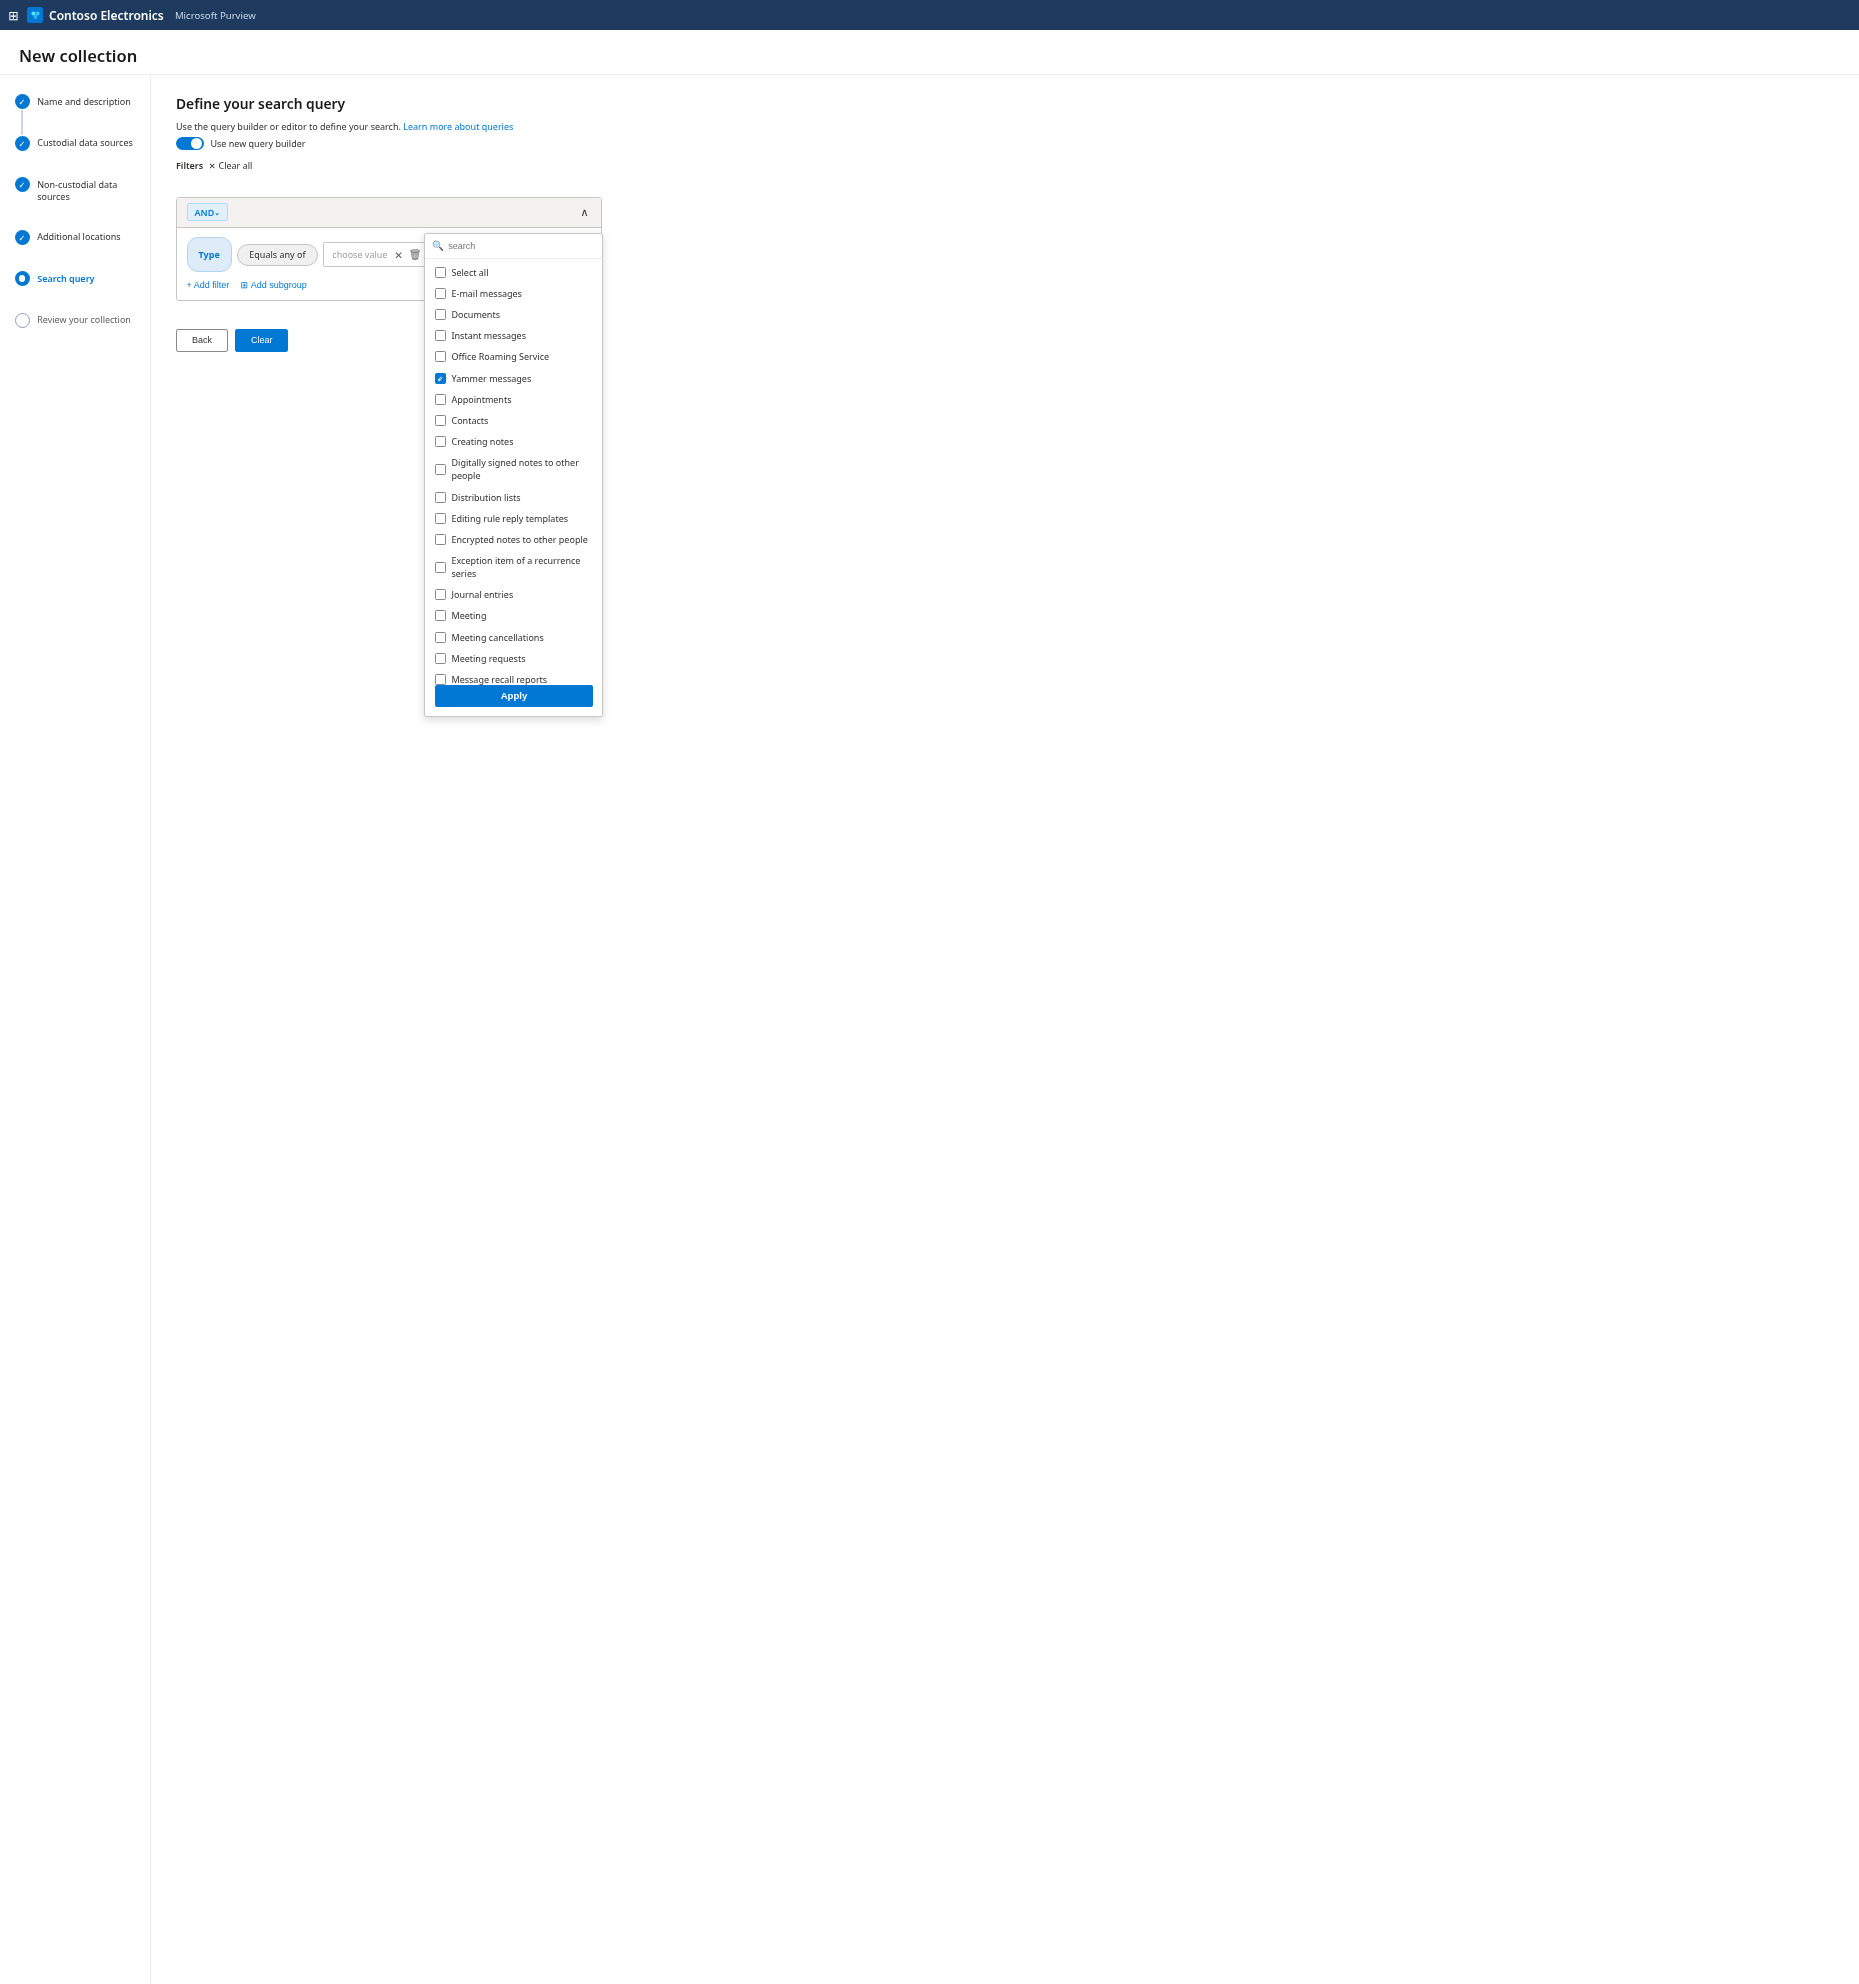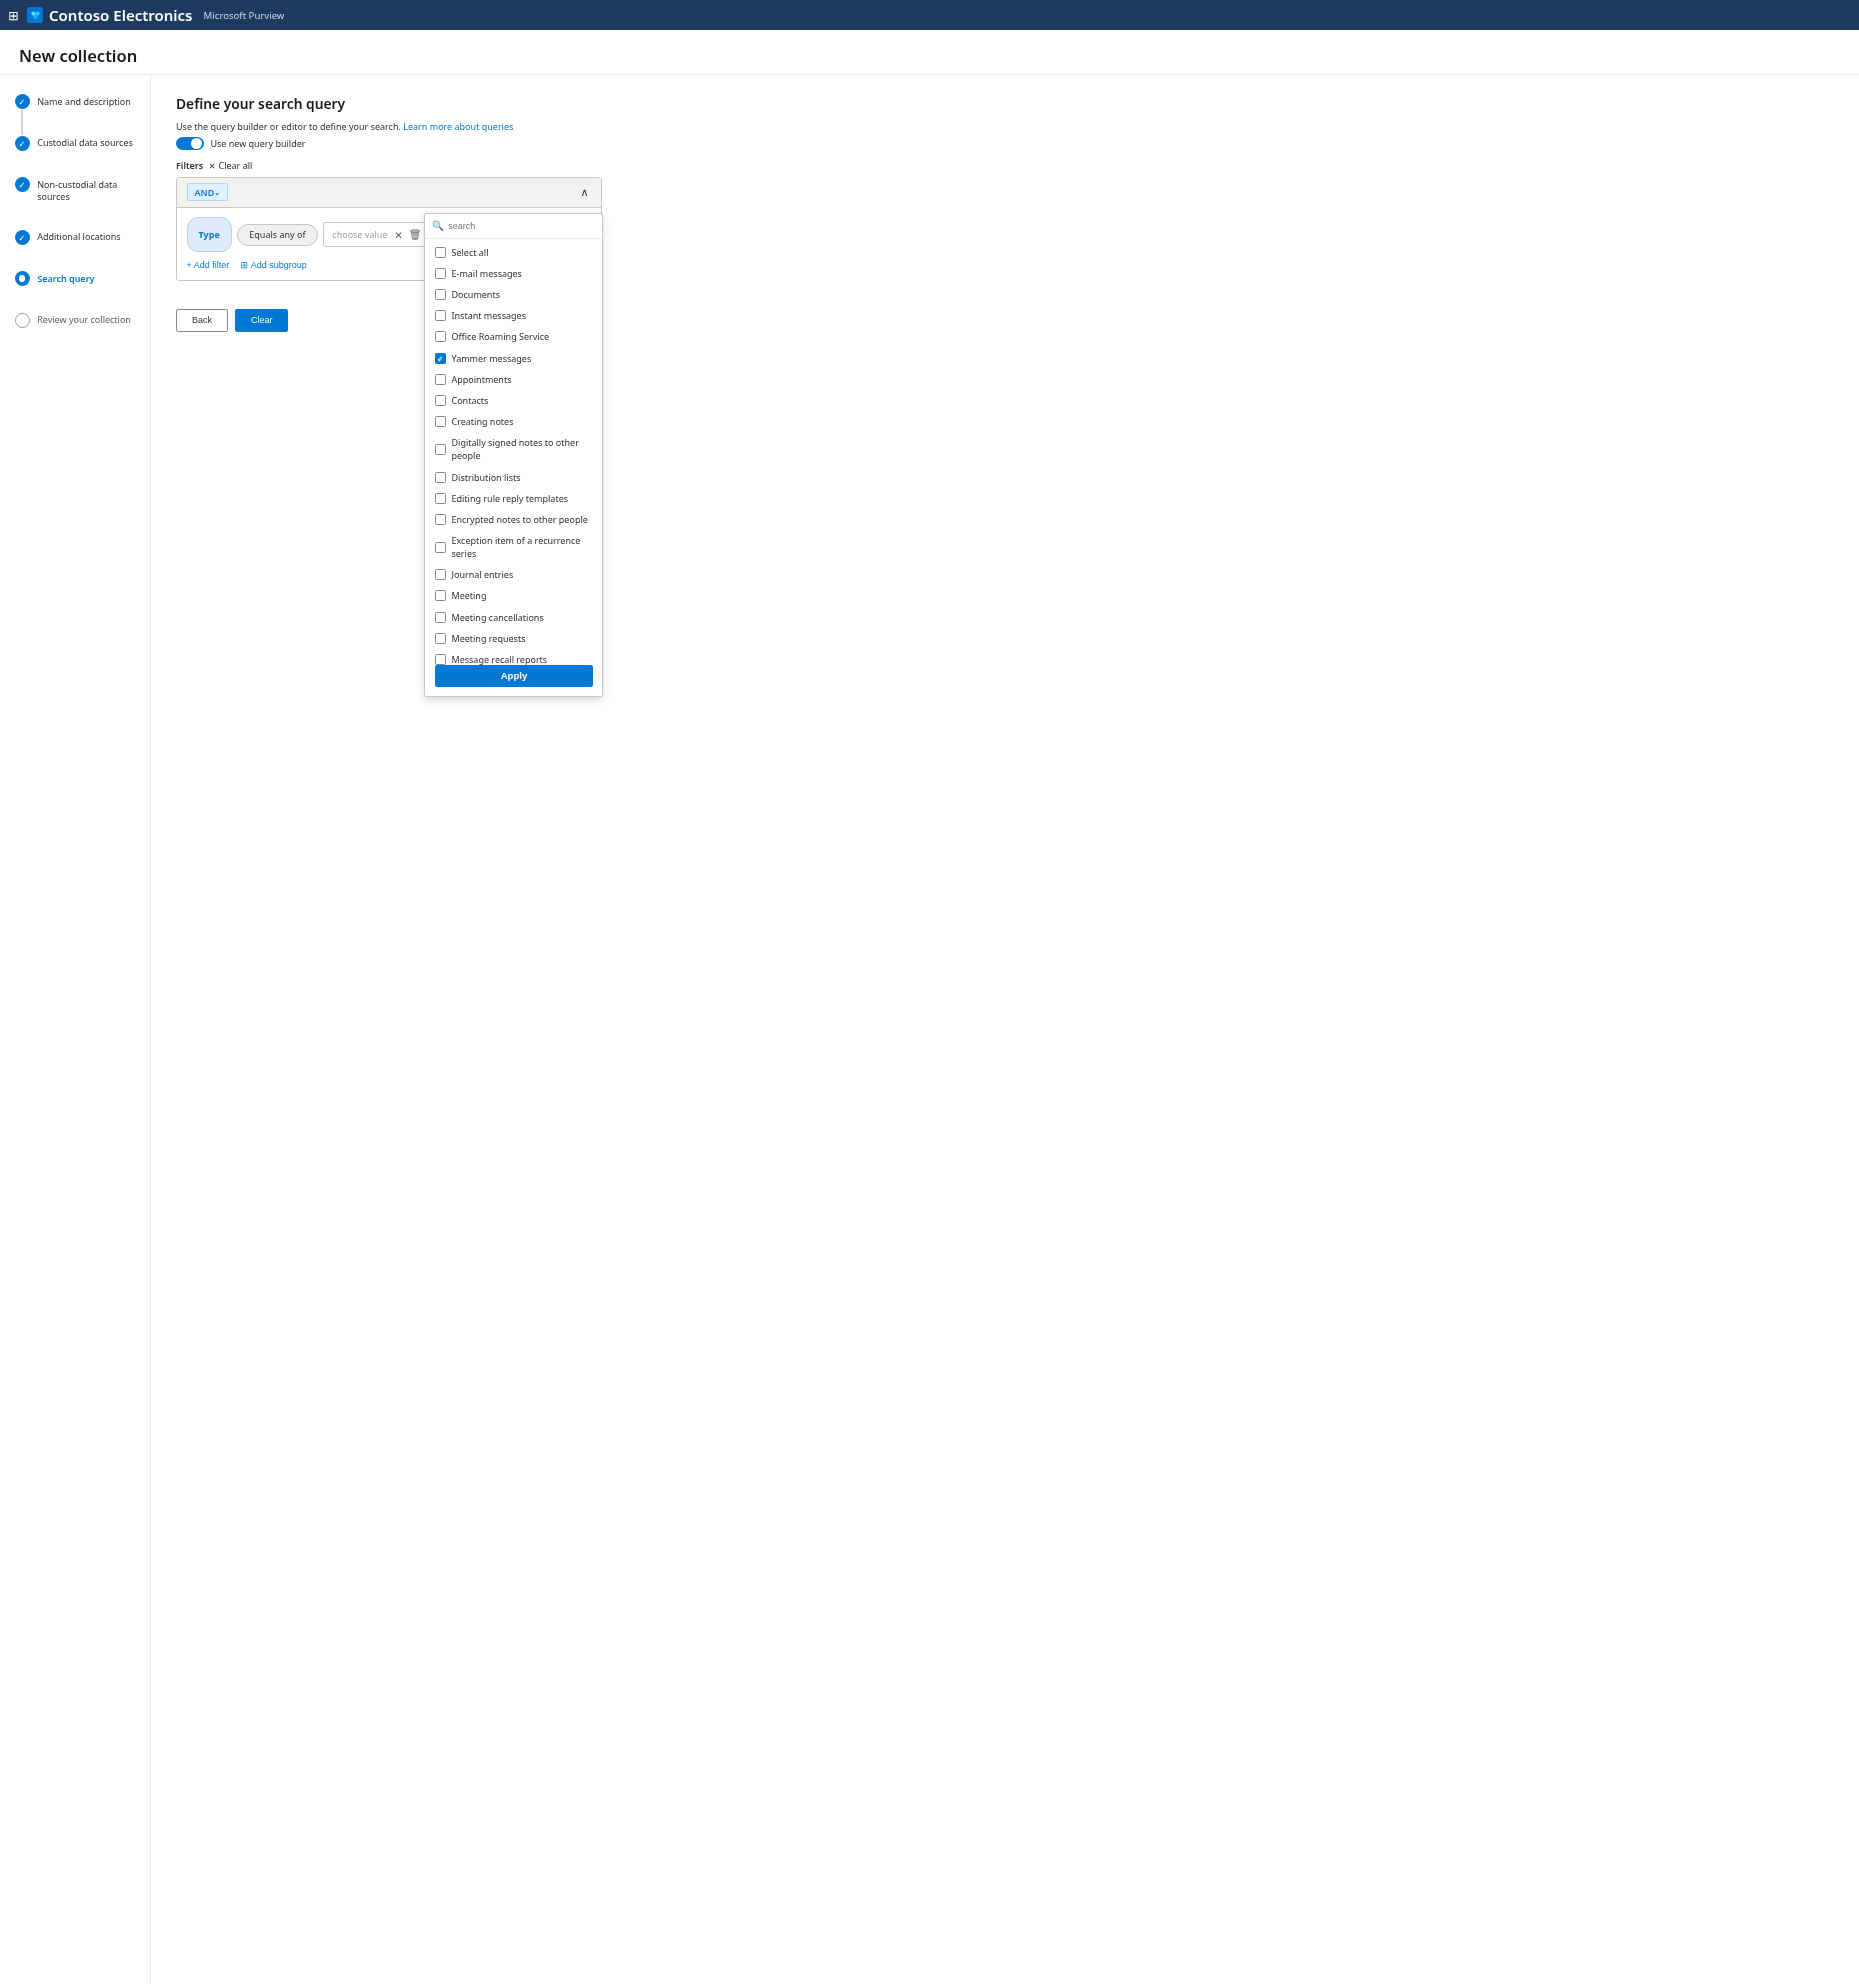--- a/index.html
+++ b/index.html
@@ -37,21 +37,21 @@
       border-radius: 2.8px;
       display: flex;
       align-items: center;
       justify-content: center;
       font-size: 8.3px;
       font-weight: bold;
       color: #fff;
     }
     .topnav-brand {
       color: #fff;
-      font-size: 15px;
+      font-size: 12px;
       font-weight: 600;
       text-align: right;
     }
     .topnav-product {
       color: #c8d8e8;
       font-size: 9.6px;
       margin-left: 2.8px;
     }
 
     
@@ -253,21 +253,21 @@
     }
     .radio-input.unselected {
       border-color: #8a8886;
     }
 
     
     .filters-row {
       display: flex;
       align-items: center;
       gap: 5.5px;
-      margin-bottom: 5px;
+      margin-bottom: 25px;
       font-size: 9px;
       font-weight: 600;
     }
     .filters-clear {
       font-weight: normal;
       color: #323130;
       display: flex;
       align-items: center;
       gap: 2.8px;
       cursor: pointer;

